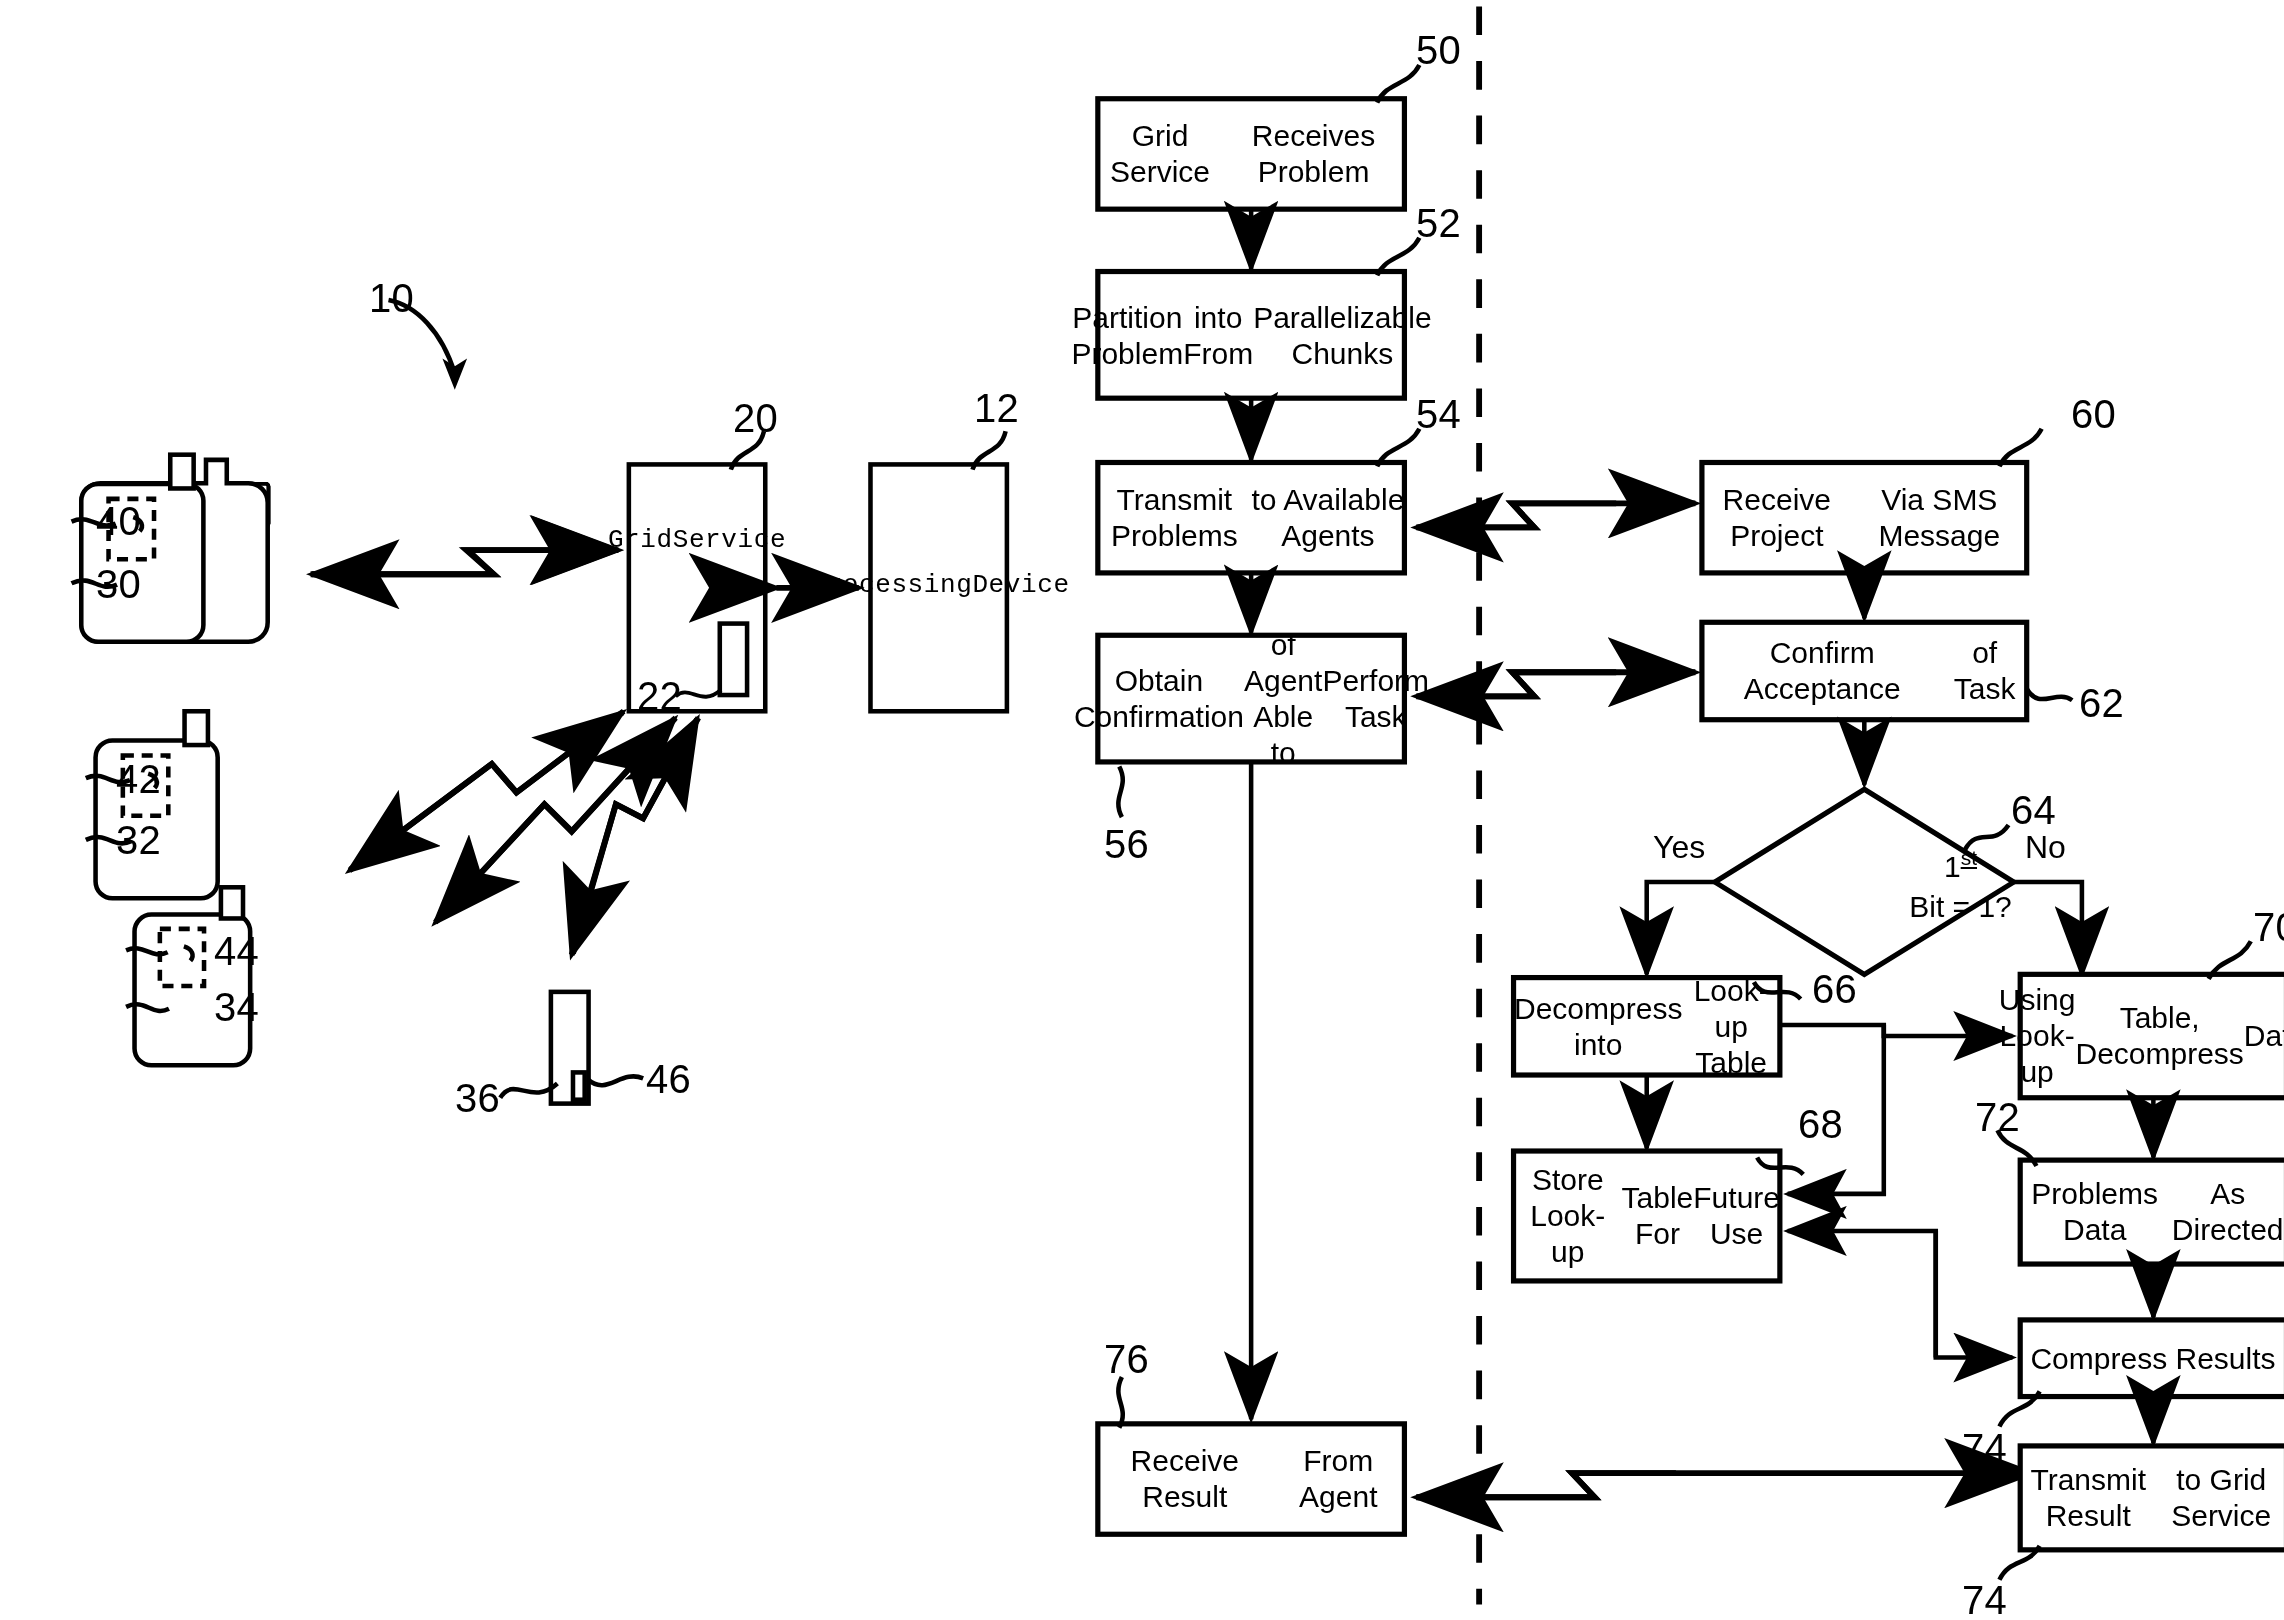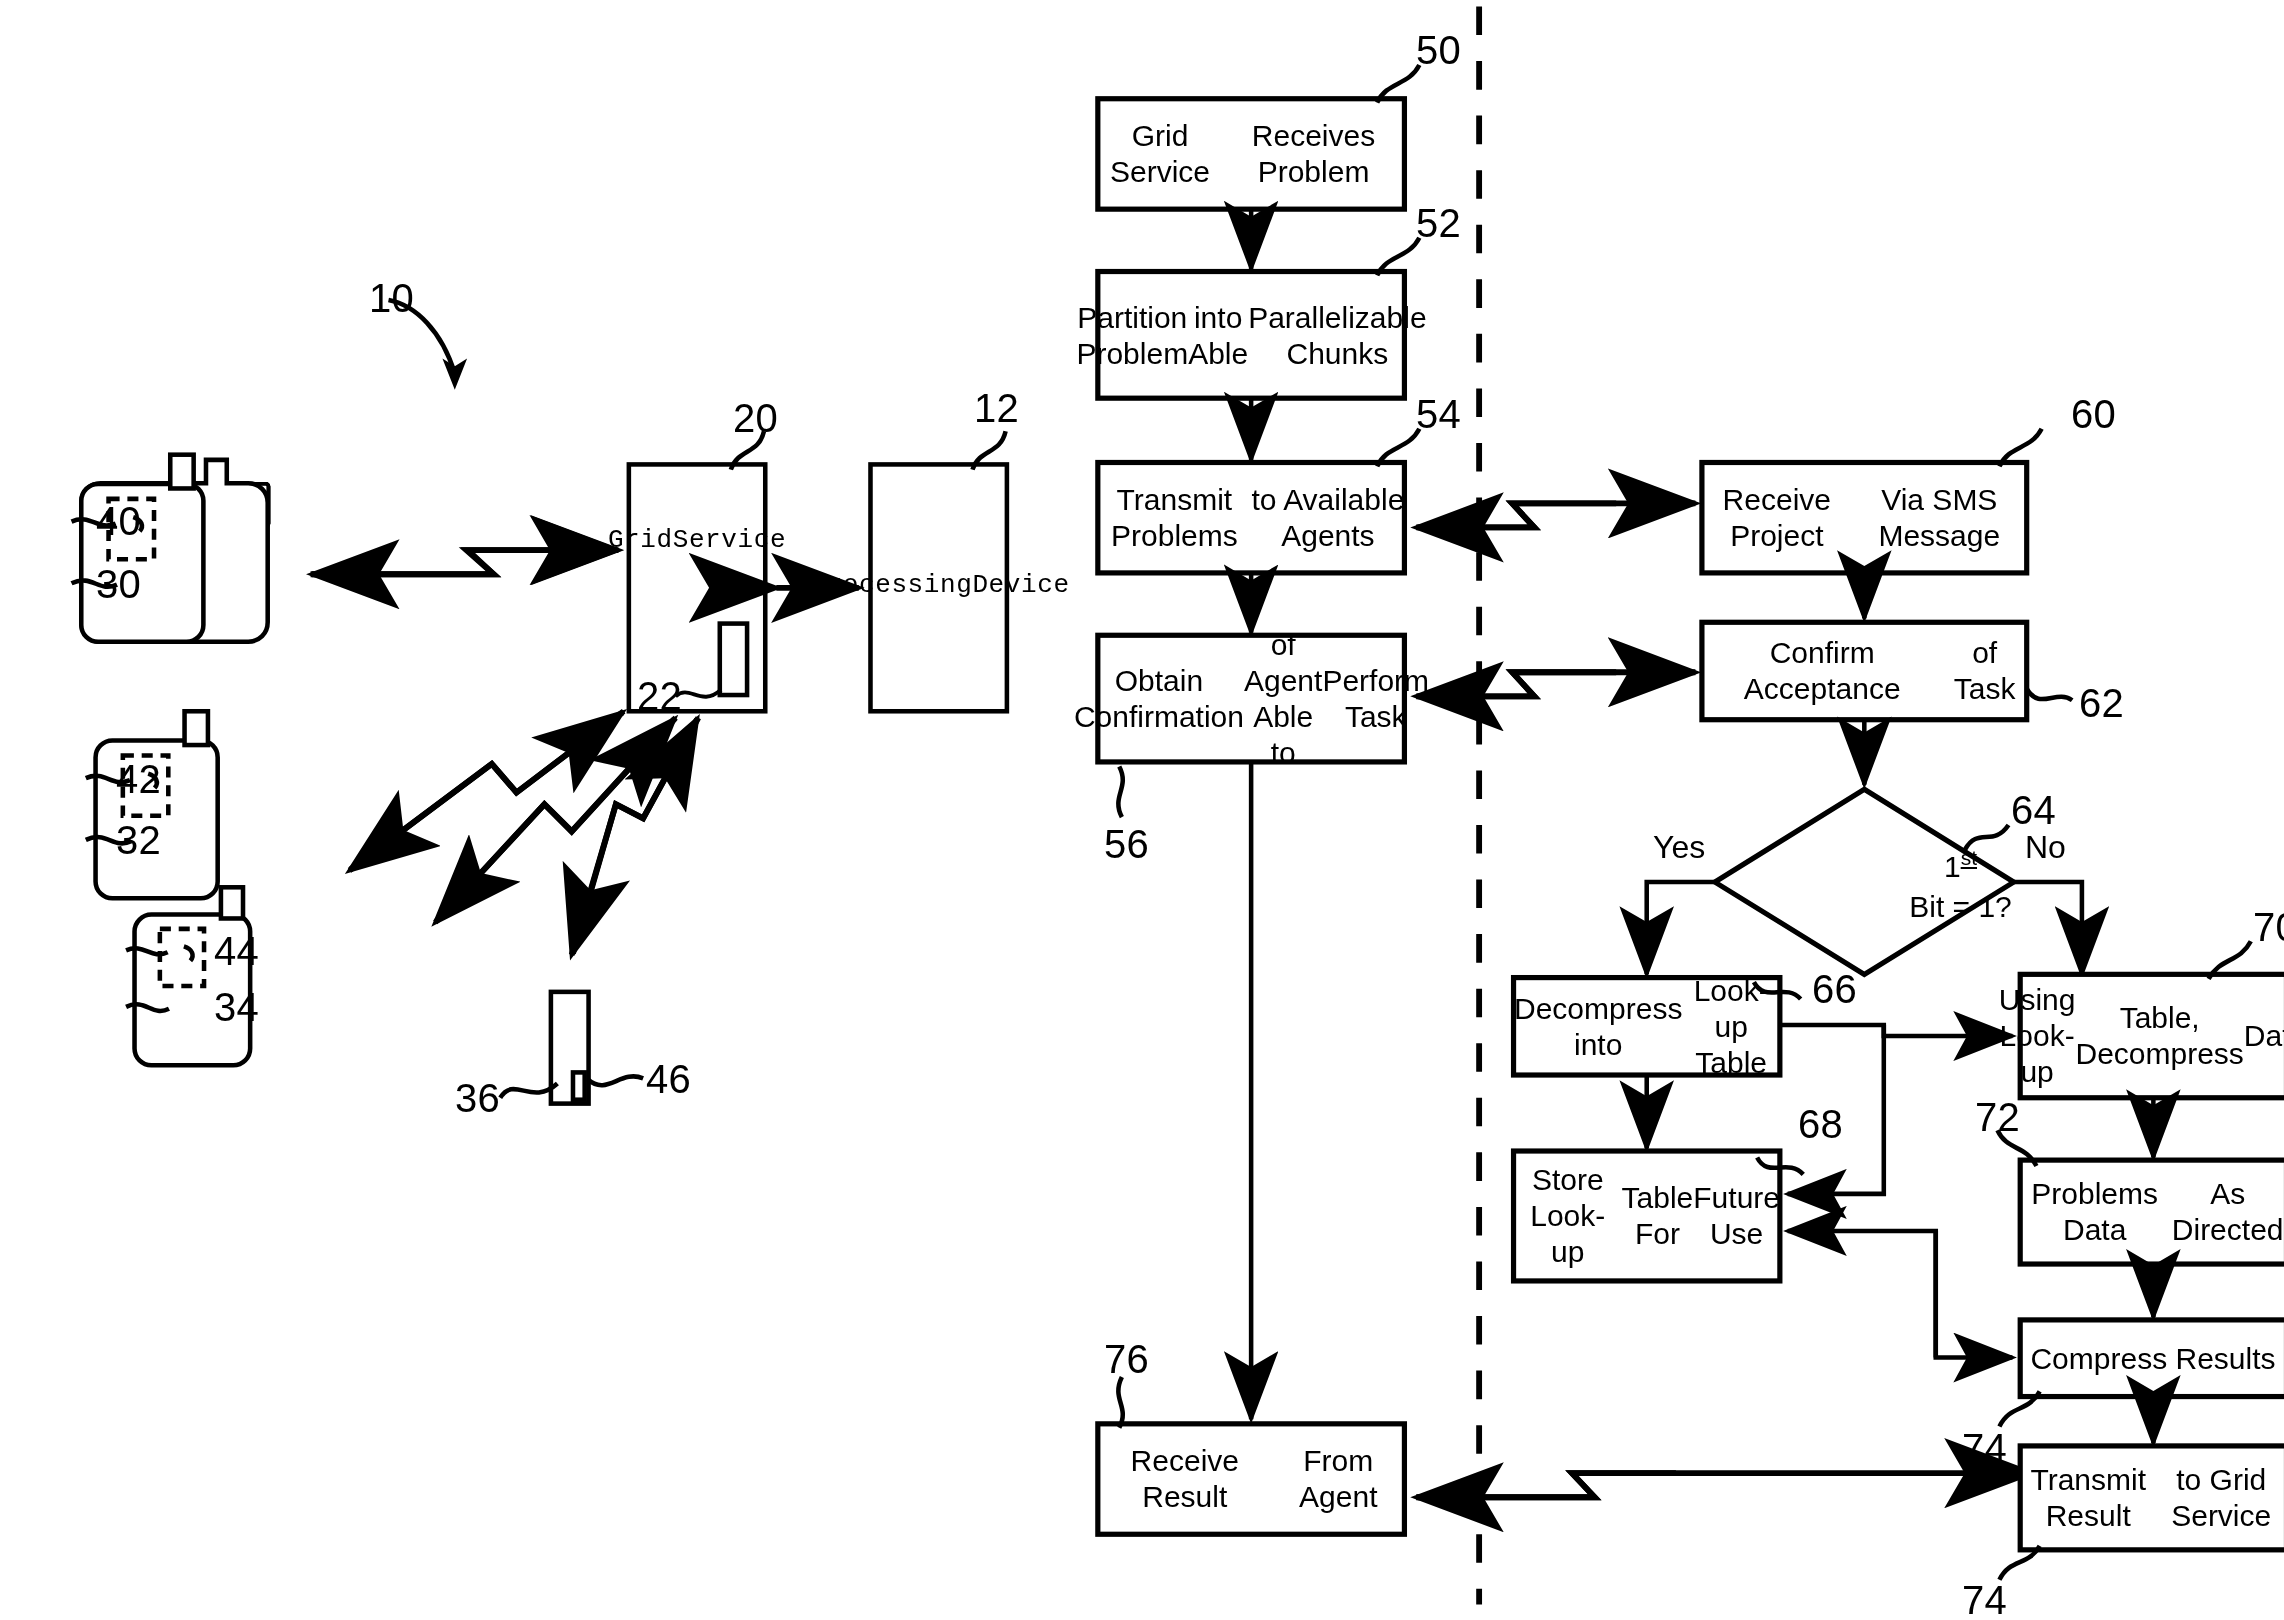--- a/index.html
+++ b/index.html
@@ -290,21 +290,21 @@
   <div class="lbl refnum" style="left:214px; top:987px;">34</div>
   <div class="lbl refnum" style="left:455px; top:1078px;">36</div>
   <div class="lbl refnum" style="left:646px; top:1059px;">46</div>
 
   <div class="boxtext" style="left:1098px; top:99px; width:307px; height:110px;">
     <span>Grid Service</span>
     <span>Receives Problem</span>
   </div>
   <div class="boxtext" style="left:1098px; top:272px; width:307px; height:127px;">
     <span>Partition Problem</span>
-    <span>into Able</span>
+    <span>into From</span>
     <span>Parallelizable Chunks</span>
   </div>
   <div class="boxtext" style="left:1098px; top:463px; width:307px; height:110px;">
     <span>Transmit Problems</span>
     <span>to Available Agents</span>
   </div>
   <div class="boxtext" style="left:1098px; top:635px; width:307px; height:127px;">
     <span>Obtain Confirmation</span>
     <span>of Agent Able to</span>
     <span>Perform Task</span>

